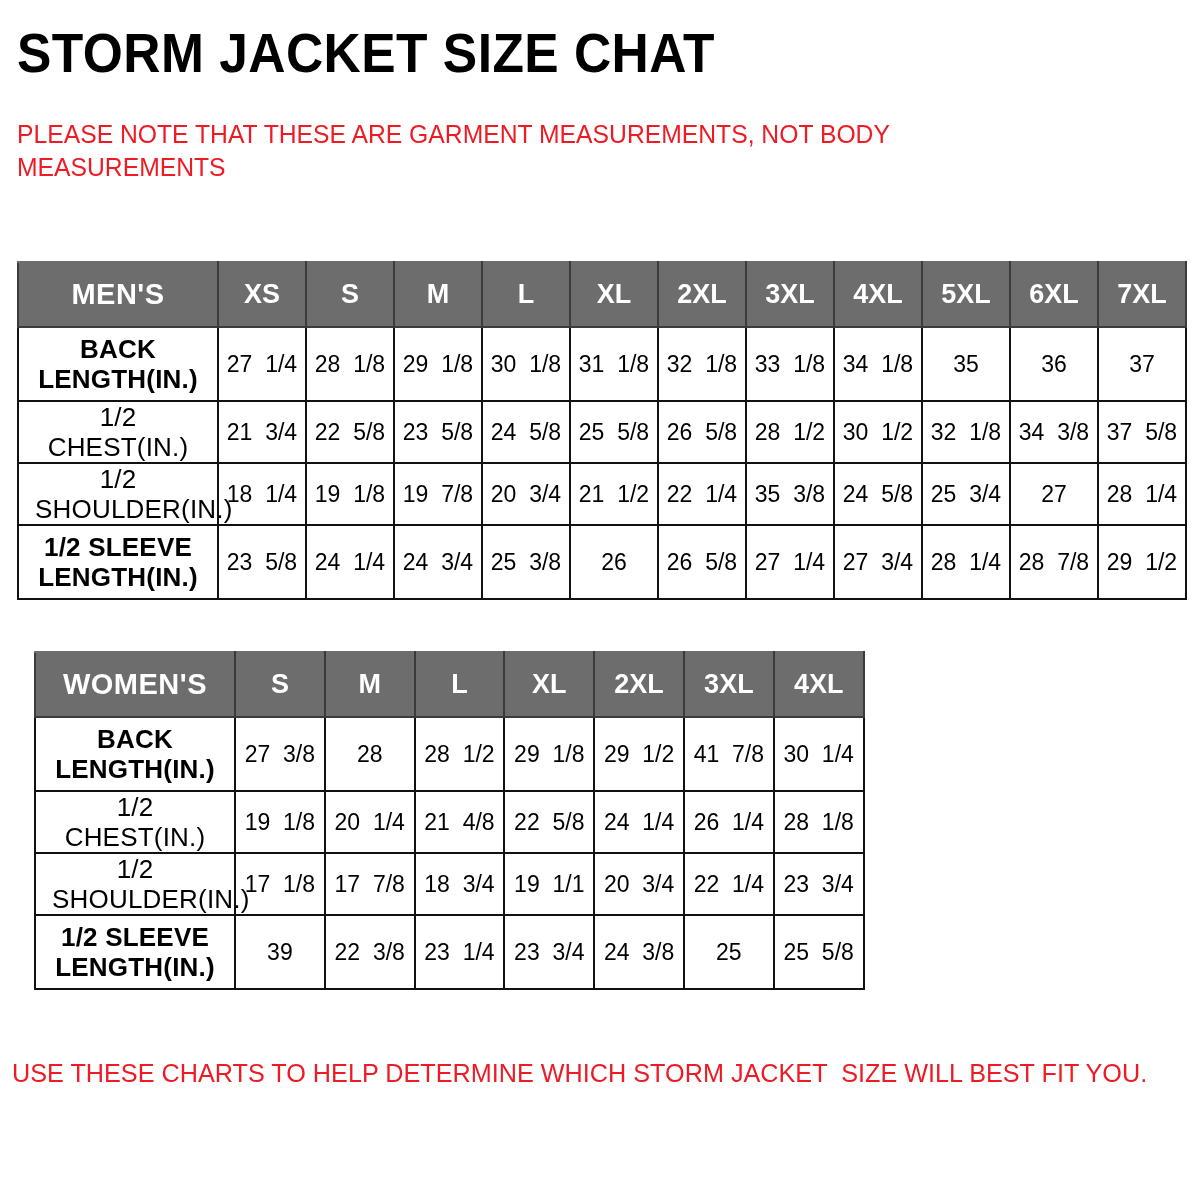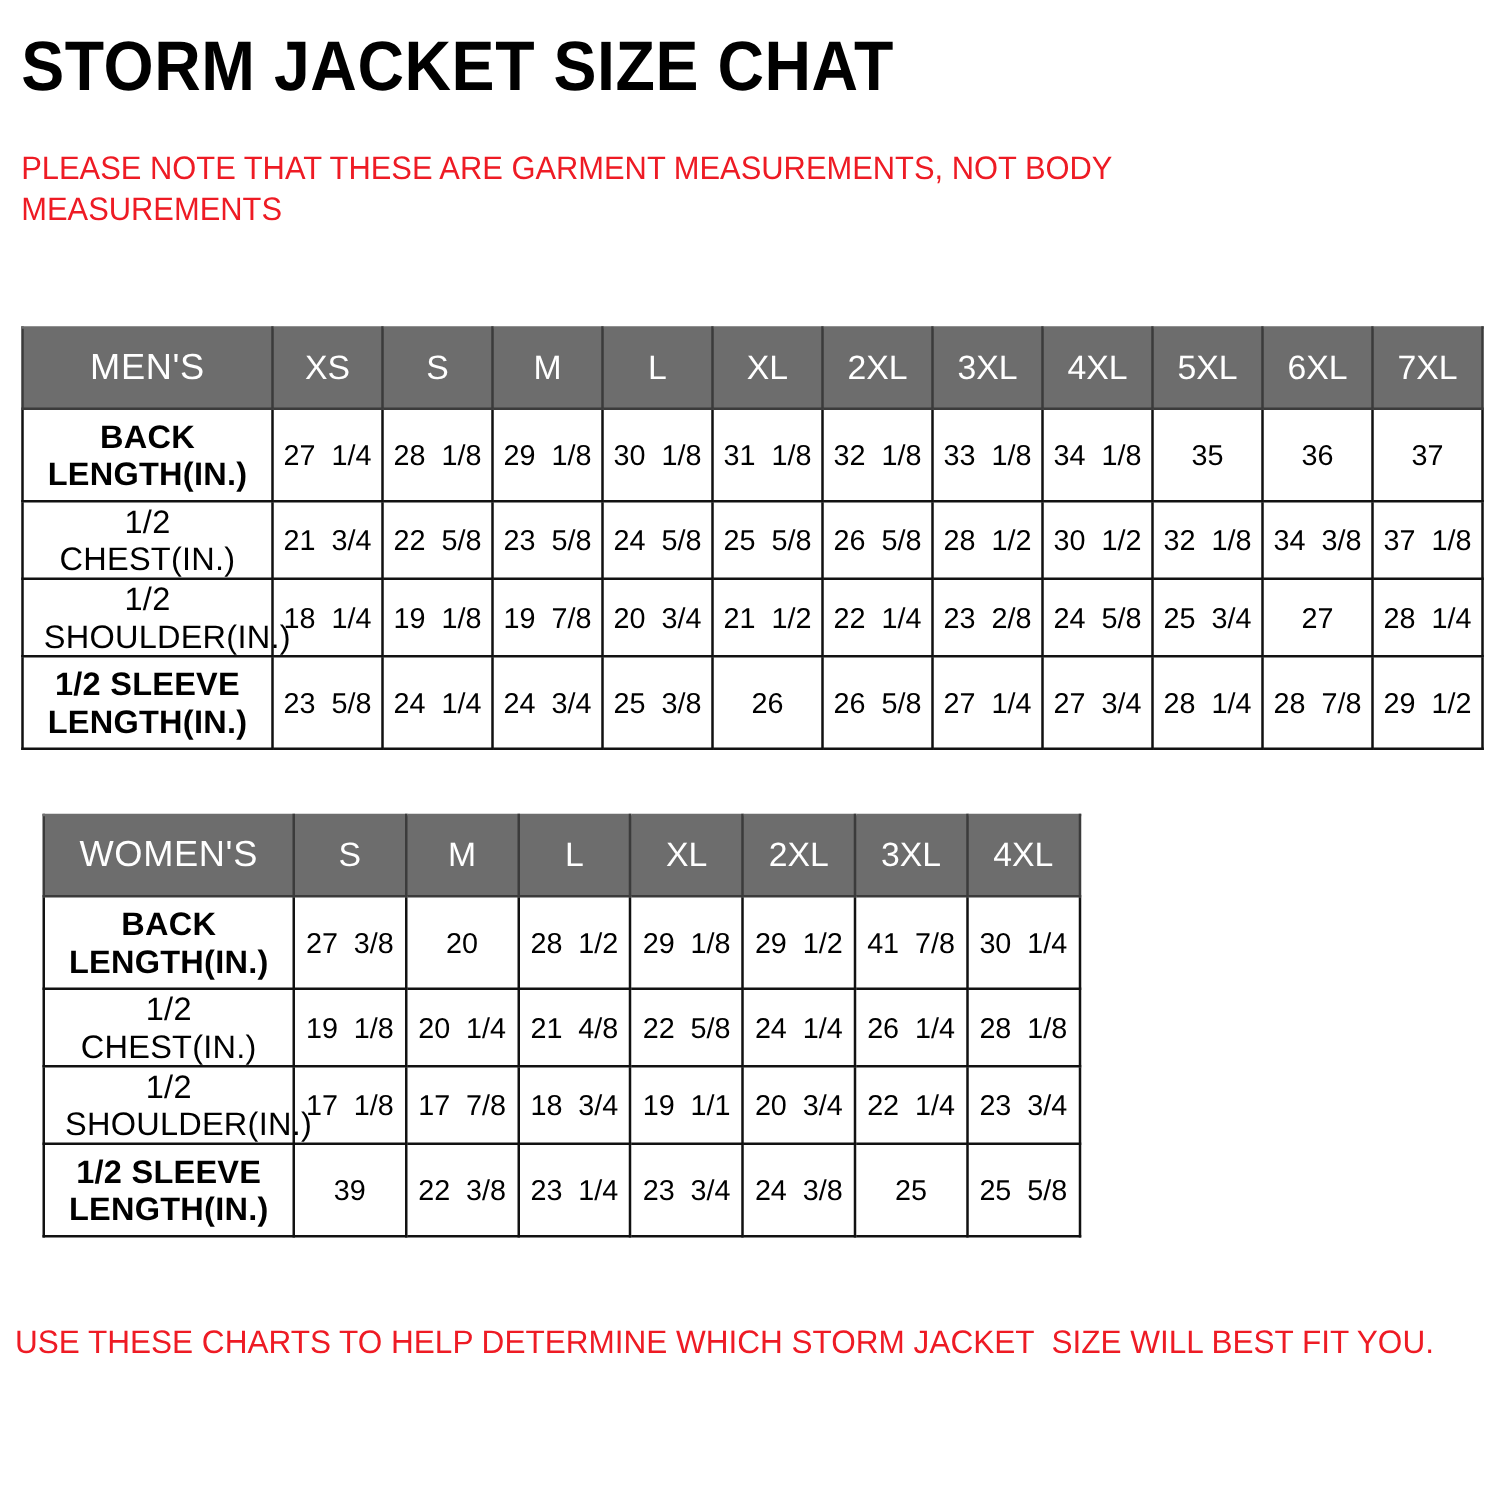--- a/index.html
+++ b/index.html
@@ -63,21 +63,21 @@
     border: 2px solid #111111;
     padding: 0;
     text-align: center;
     vertical-align: middle;
     color: #000000;
     background: #ffffff;
   }
   .size-table thead th {
     background: #6d6d6d;
     color: #ffffff;
-    font-weight: 400;
+    font-weight: 700;
     font-size: 27px;
     height: 63px;
     border-color: #3b3b3b;
     border-top-color: #6d6d6d;
   }
   .size-table thead th.corner {
     font-size: 29px;
     letter-spacing: 0.5px;
   }
   .size-table tbody td {
@@ -186,31 +186,31 @@
           <td>21  3/4</td>
           <td>22  5/8</td>
           <td>23  5/8</td>
           <td>24  5/8</td>
           <td>25  5/8</td>
           <td>26  5/8</td>
           <td>28  1/2</td>
           <td>30  1/2</td>
           <td>32  1/8</td>
           <td>34  3/8</td>
-          <td>37  1/8</td>
+          <td>37  5/8</td>
         </tr>
         <tr>
           <td class="rowlabel">1/2  SHOULDER(IN.)</td>
           <td>18  1/4</td>
           <td>19  1/8</td>
           <td>19  7/8</td>
           <td>20  3/4</td>
           <td>21  1/2</td>
           <td>22  1/4</td>
-          <td>23  2/8</td>
+          <td>35  3/8</td>
           <td>24  5/8</td>
           <td>25  3/4</td>
           <td>27</td>
           <td>28  1/4</td>
         </tr>
         <tr class="tall">
           <td class="rowlabel">1/2  SLEEVE<br>LENGTH(IN.)</td>
           <td>23  5/8</td>
           <td>24  1/4</td>
           <td>24  3/4</td>
@@ -246,21 +246,21 @@
           <th>XL</th>
           <th>2XL</th>
           <th>3XL</th>
           <th>4XL</th>
         </tr>
     </thead>
     <tbody>
         <tr class="tall">
           <td class="rowlabel">BACK<br>LENGTH(IN.)</td>
           <td>27  3/8</td>
-          <td>20</td>
+          <td>28</td>
           <td>28  1/2</td>
           <td>29  1/8</td>
           <td>29  1/2</td>
           <td>41  7/8</td>
           <td>30  1/4</td>
         </tr>
         <tr>
           <td class="rowlabel">1/2  CHEST(IN.)</td>
           <td>19  1/8</td>
           <td>20  1/4</td>

